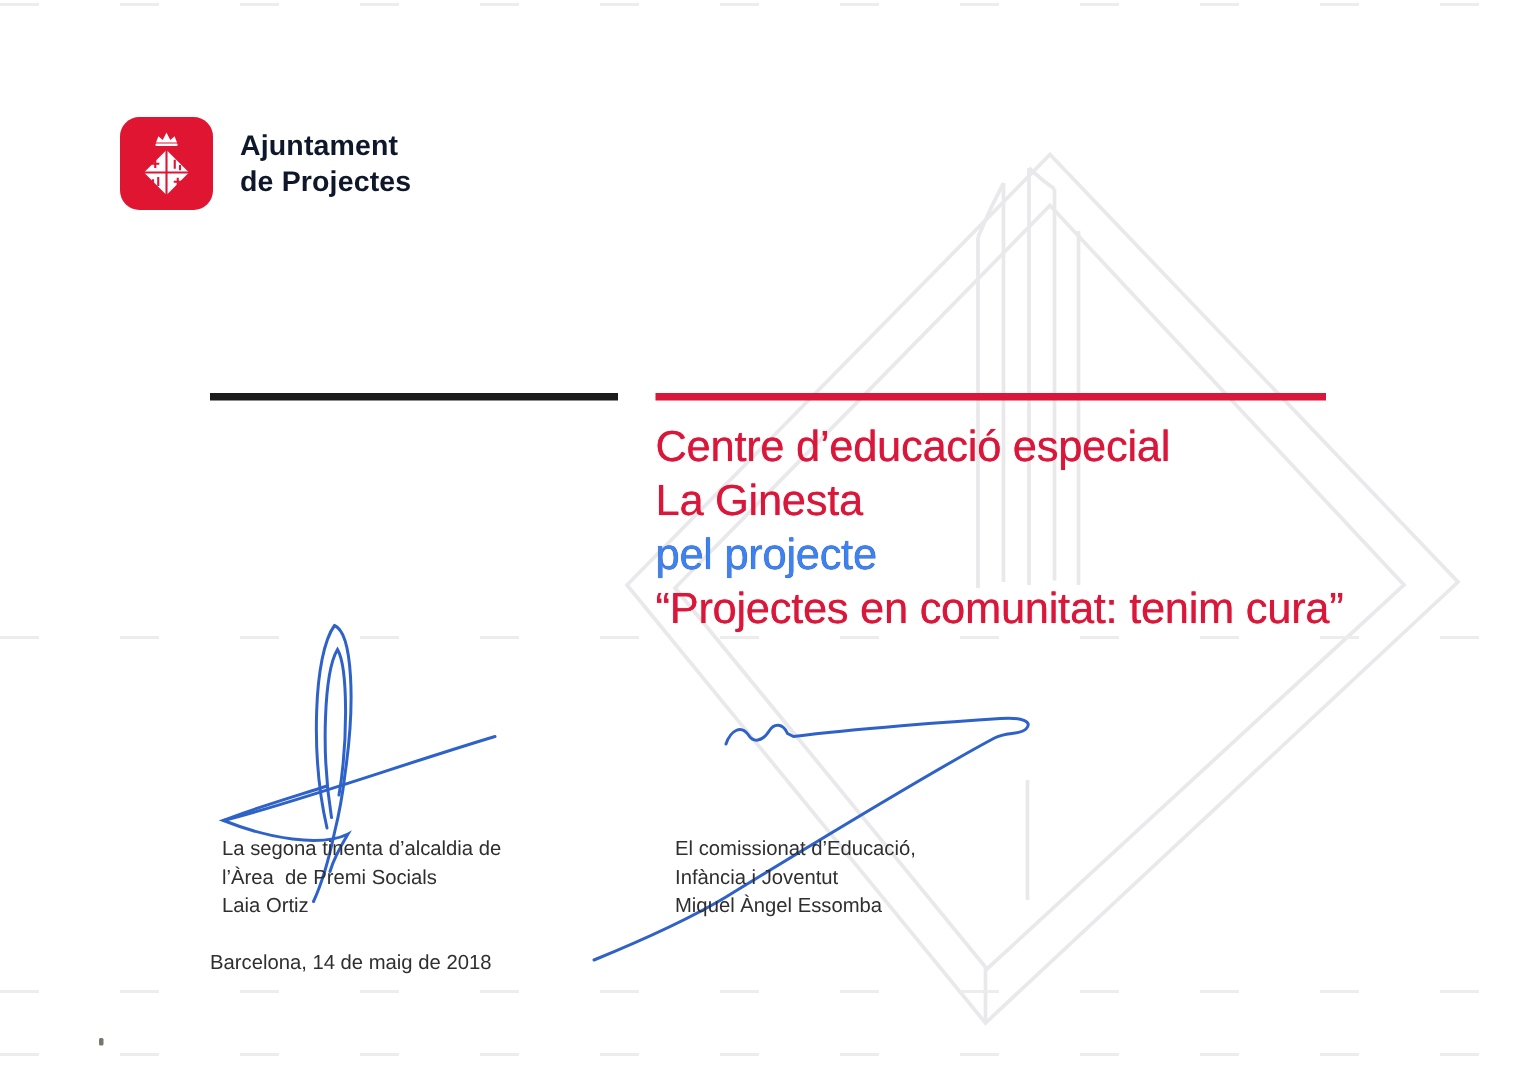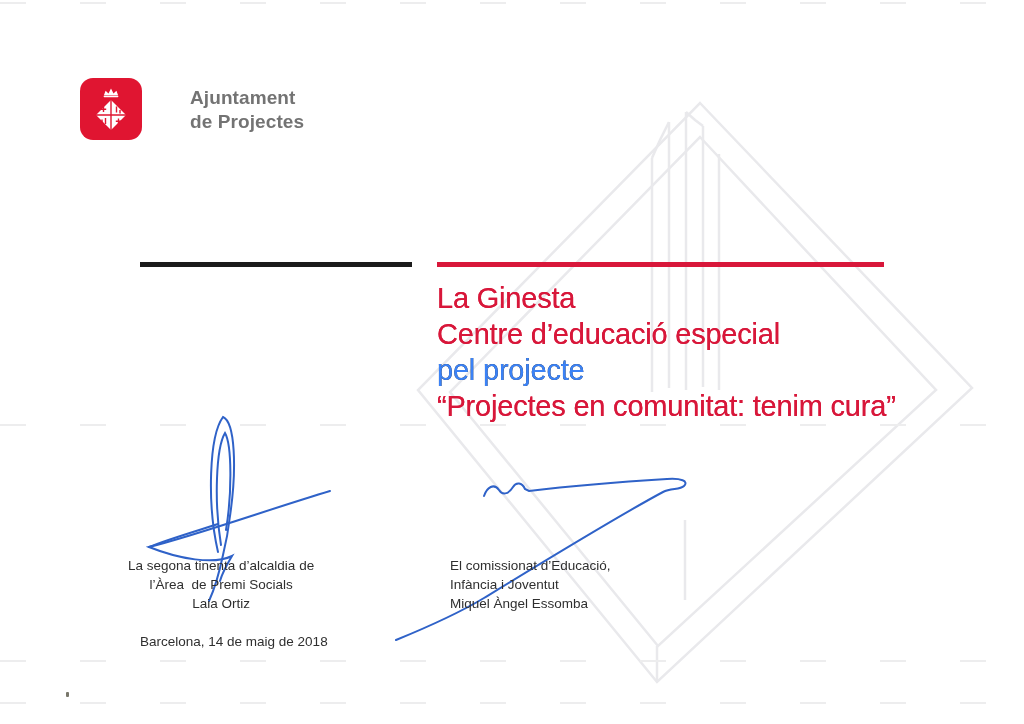--- a/index.html
+++ b/index.html
@@ -12,38 +12,37 @@
   .page{position:absolute;inset:0;}
 
   
   .watermark{position:absolute;inset:0;pointer-events:none;}
 
   
   .brand{position:absolute;left:80px;top:78px;display:flex;align-items:flex-start;gap:18px;}
   .brand-mark{width:62px;height:62px;flex:0 0 auto;}
   .brand-name{
     padding-top:8px;
-    font-size:19px;line-height:24px;font-weight:bold;color:#737373;
+    font-size:19px;line-height:24px;font-weight:bold;color:#0f172a;
     letter-spacing:.1px;
-    margin-left:30px;
   }
 
   
   .rule{position:absolute;height:5px;}
   .rule-black{left:140px;top:262px;width:272px;background:#1b1b1b;}
   .rule-red{left:437px;top:262px;width:447px;background:#d8173a;}
 
   .statement{
     position:absolute;left:140px;top:277px;width:276px;
     font-size:15px;line-height:21px;color:#1f1f1f;margin:0;
   }
   .statement b{font-weight:bold;color:#161616;}
 
   .sig-block{position:absolute;font-size:13.5px;line-height:19px;color:#2f2f2f;}
-  .sig-block-left{left:128px;top:556px;text-align:center;}
+  .sig-block-left{left:148px;top:556px;}
   .sig-block-right{left:450px;top:556px;}
   .sig-line{white-space:pre-wrap;}
 
   .date-line{
     position:absolute;left:140px;top:632px;
     font-size:13.5px;line-height:19px;color:#2f2f2f;
   }
 
   
   .headline{
@@ -103,22 +102,22 @@
       <div>Ajuntament</div>
       <div>de Projectes</div>
     </div>
   </header>
 
   <div class="rule rule-black"></div>
   <div class="rule rule-red"></div>
 
 
   <h1 class="headline">
+    <div class="red">Centre d’educació especial</div>
     <div class="red">La Ginesta</div>
-    <div class="red">Centre d’educació especial</div>
     <div class="black">pel projecte</div>
     <div class="red">“Projectes en comunitat: tenim cura”</div>
   </h1>
 
   <svg class="signature signature-left" width="210" height="200" viewBox="0 0 210 200">
     <g fill="none" stroke="#2f62c8" stroke-width="2" stroke-linecap="round">
       <path d="M80,146 C69,98 71,30 85,11 C97,16 99,62 92,110 C90,127 87,141 85,149 C81,168 77,182 71,195"></path>
       <path d="M83,139 C76,96 78,42 87,27 C94,39 94,88 88,124"></path>
       <path d="M192,85 C132,103 56,130 11,141 C41,153 76,159 94,150 C88,160 84,168 82,175"></path>
       <path d="M11,141 C28,134 55,126 80,118"></path>

